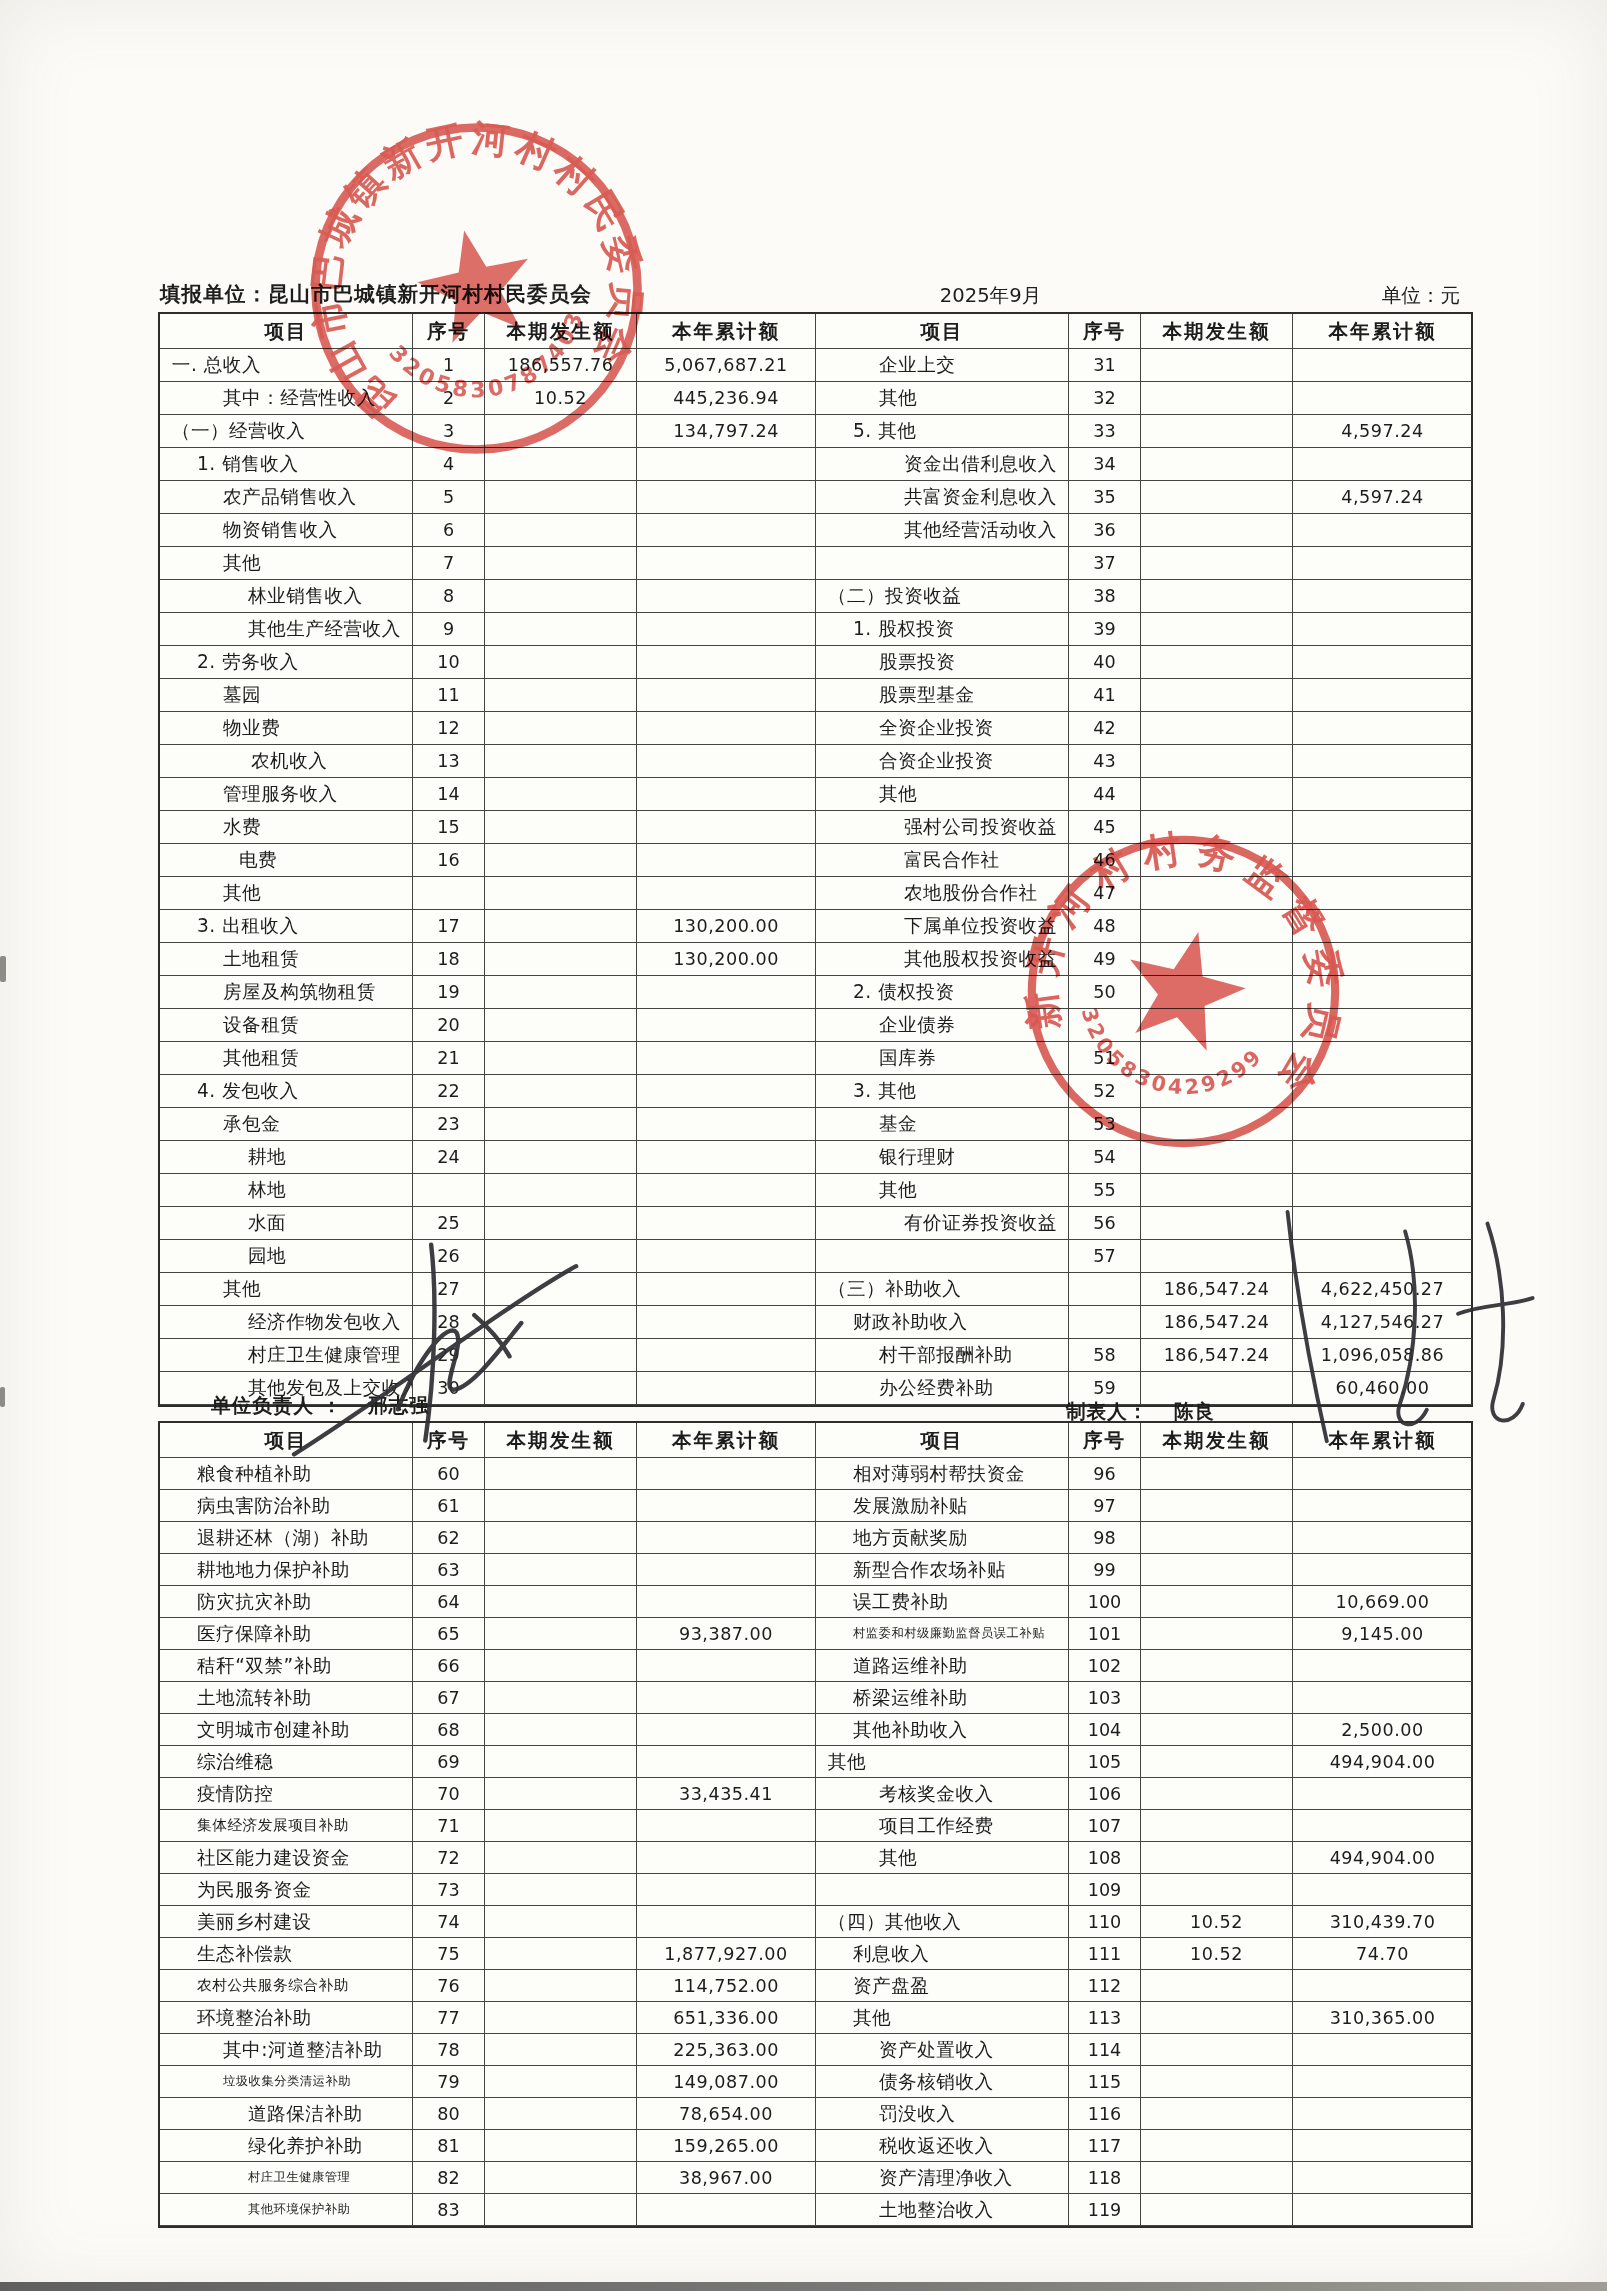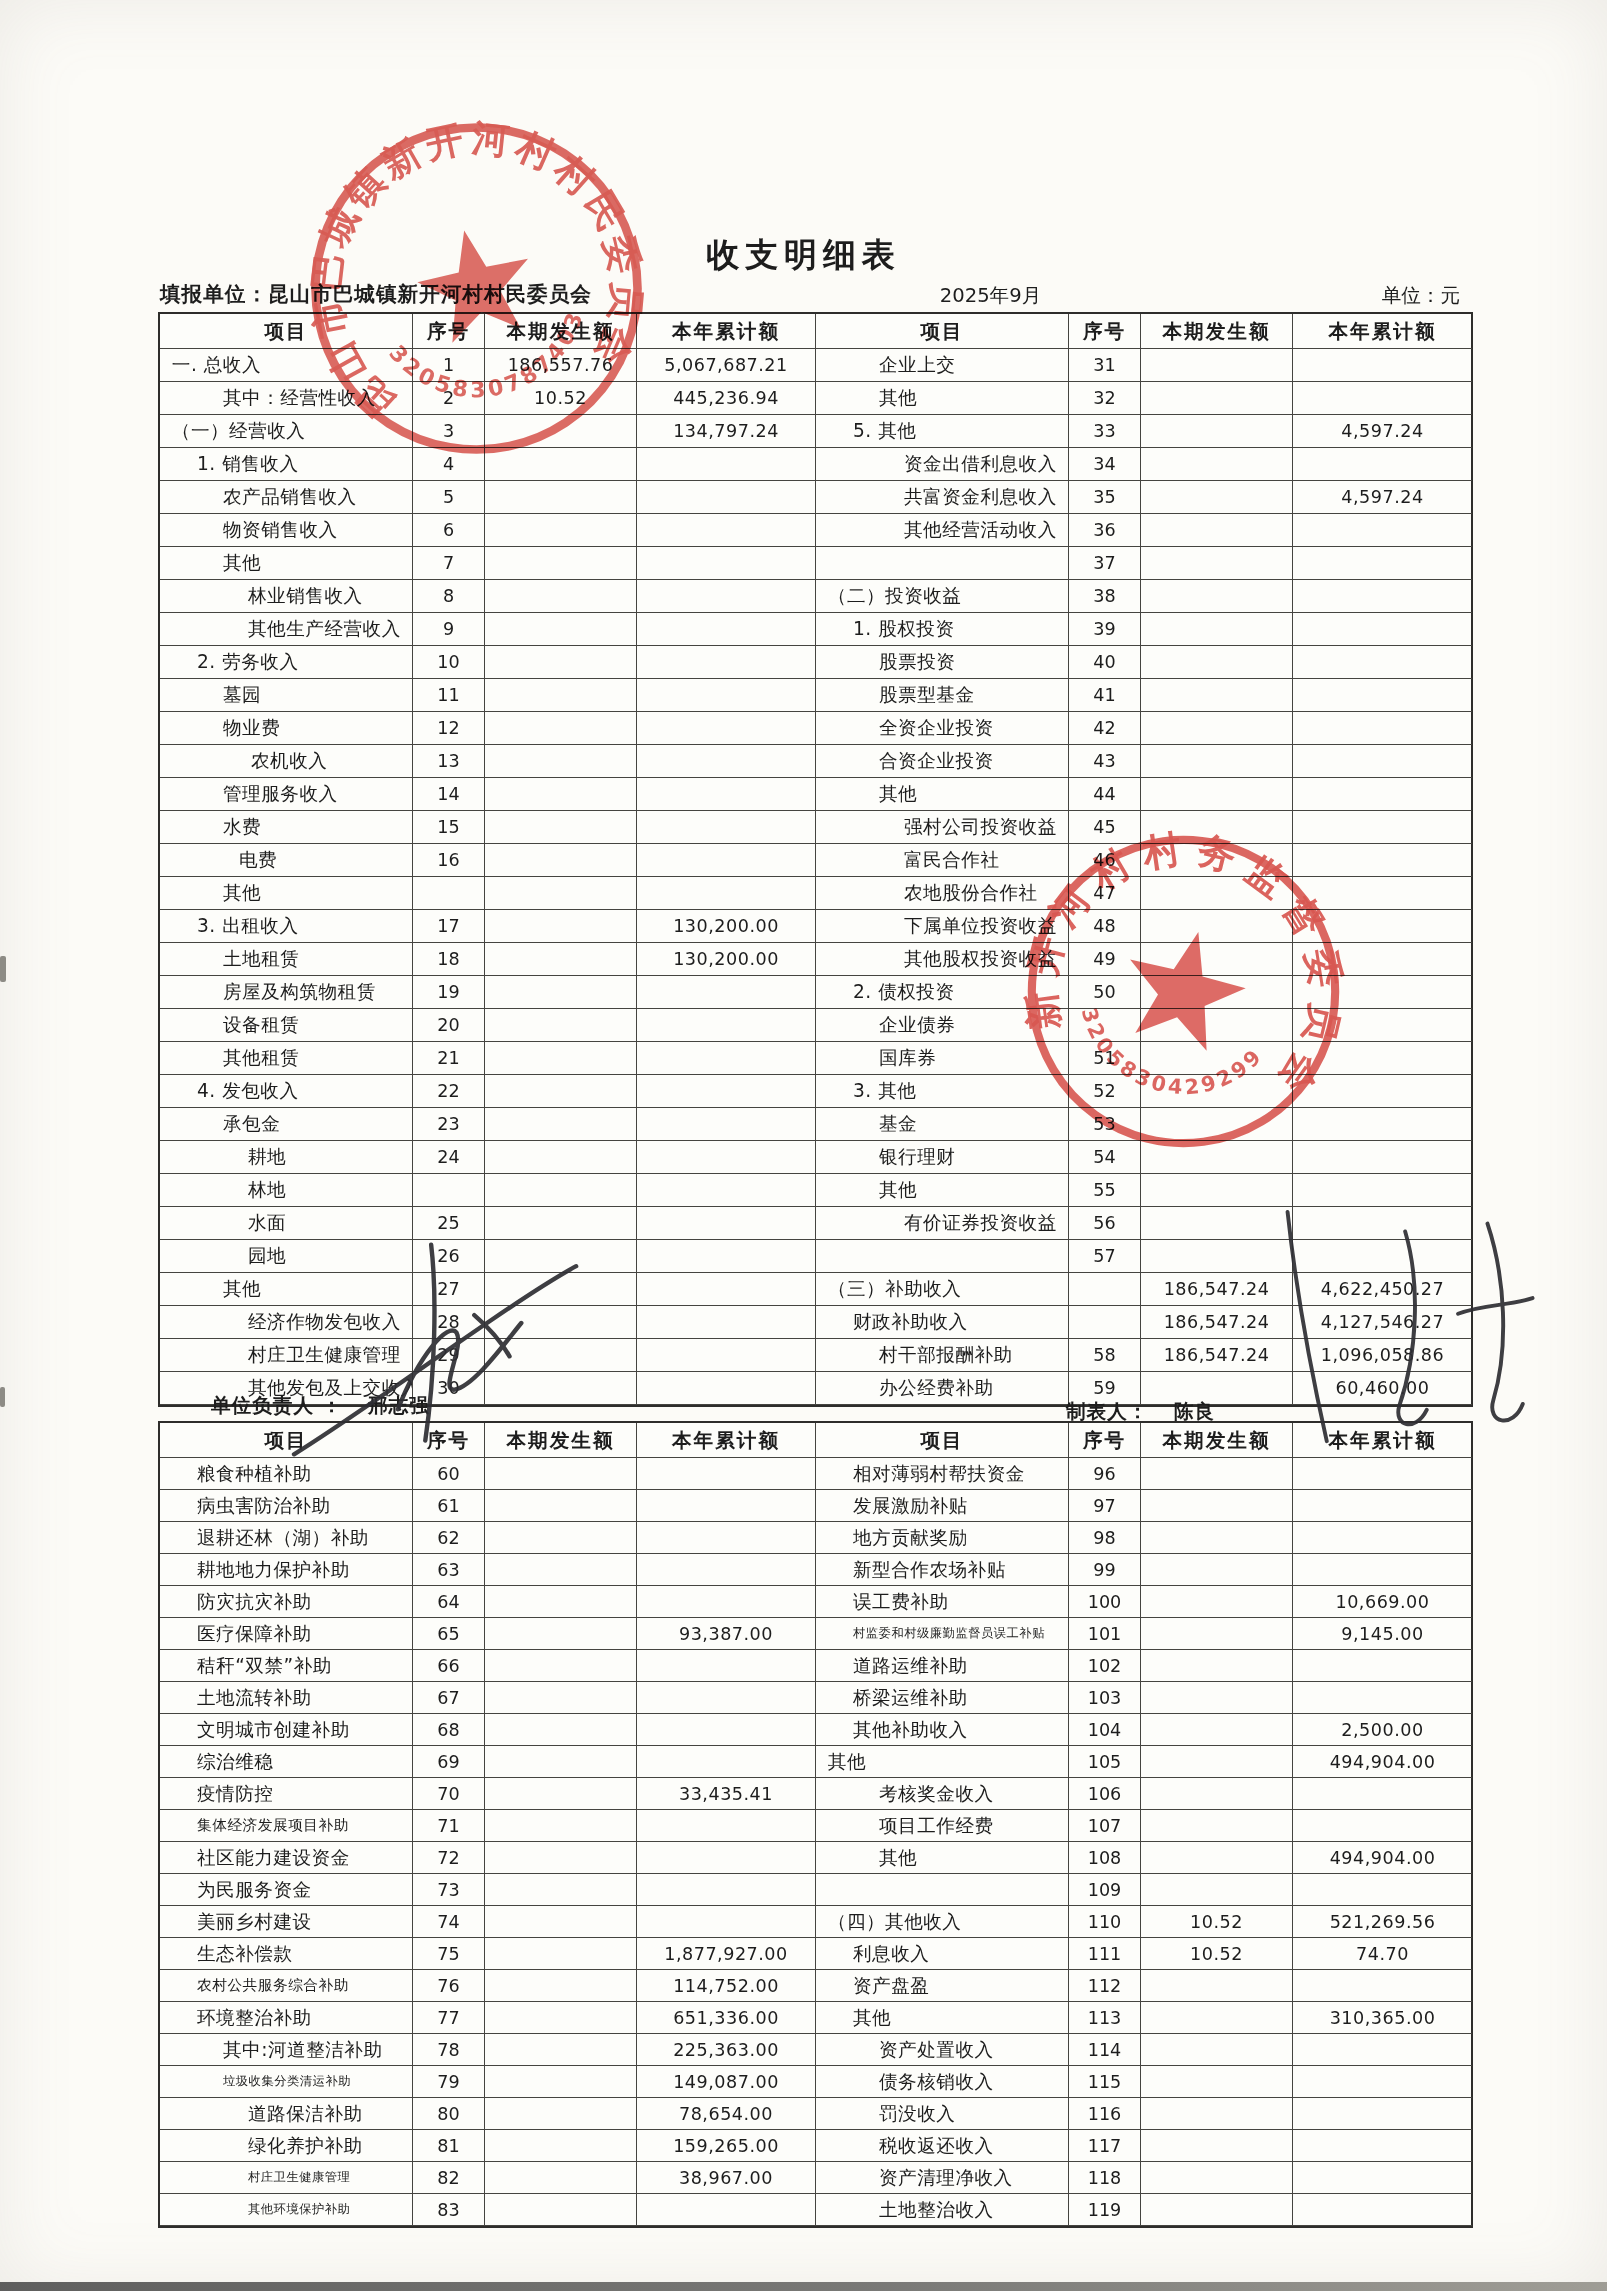--- a/index.html
+++ b/index.html
@@ -37,21 +37,20 @@
              background:linear-gradient(to right,#3a3a3a,#5a5a58 55%,#8a8880);opacity:.8;}
   .edge-mark{position:absolute;background:#8d8b85;border-radius:2px;}
   .m1{left:0;top:956px;width:5.9px;height:25.5px;}
   .m2{left:0;top:1387px;width:4.9px;height:19.6px;}
 </style>
 </head>
 <body>
 
 <div class="page">
 
-  <div class="title">收支明细表</div>
 
   <div class="meta">
     <span class="filer"><span>填报单位：</span><span>昆山市巴城镇新开河村村民委员会</span></span>
     <span class="period">2025年9月</span>
     <span class="currency">单位：元</span>
   </div>
 
   <div class="grid t1" id="table1">
       <div class="cell c-head">项目</div>
       <div class="cell c-head">序号</div>
@@ -447,21 +446,21 @@
       <div class="cell c-no">109</div>
       <div class="cell c-val"></div>
       <div class="cell c-val"></div>
       <div class="cell c-item" style="padding-left: 37px;">美丽乡村建设</div>
       <div class="cell c-no">74</div>
       <div class="cell c-val"></div>
       <div class="cell c-val"></div>
       <div class="cell c-item" style="padding-left: 11.8px;">（四）其他收入</div>
       <div class="cell c-no">110</div>
       <div class="cell c-val">10.52</div>
-      <div class="cell c-val">521,269.56</div>
+      <div class="cell c-val">310,439.70</div>
       <div class="cell c-item" style="padding-left: 37px;">生态补偿款</div>
       <div class="cell c-no">75</div>
       <div class="cell c-val"></div>
       <div class="cell c-val">1,877,927.00</div>
       <div class="cell c-item" style="padding-left: 37px;">利息收入</div>
       <div class="cell c-no">111</div>
       <div class="cell c-val">10.52</div>
       <div class="cell c-val">74.70</div>
       <div class="cell c-item s1" style="padding-left: 37px;">农村公共服务综合补助</div>
       <div class="cell c-no">76</div>

